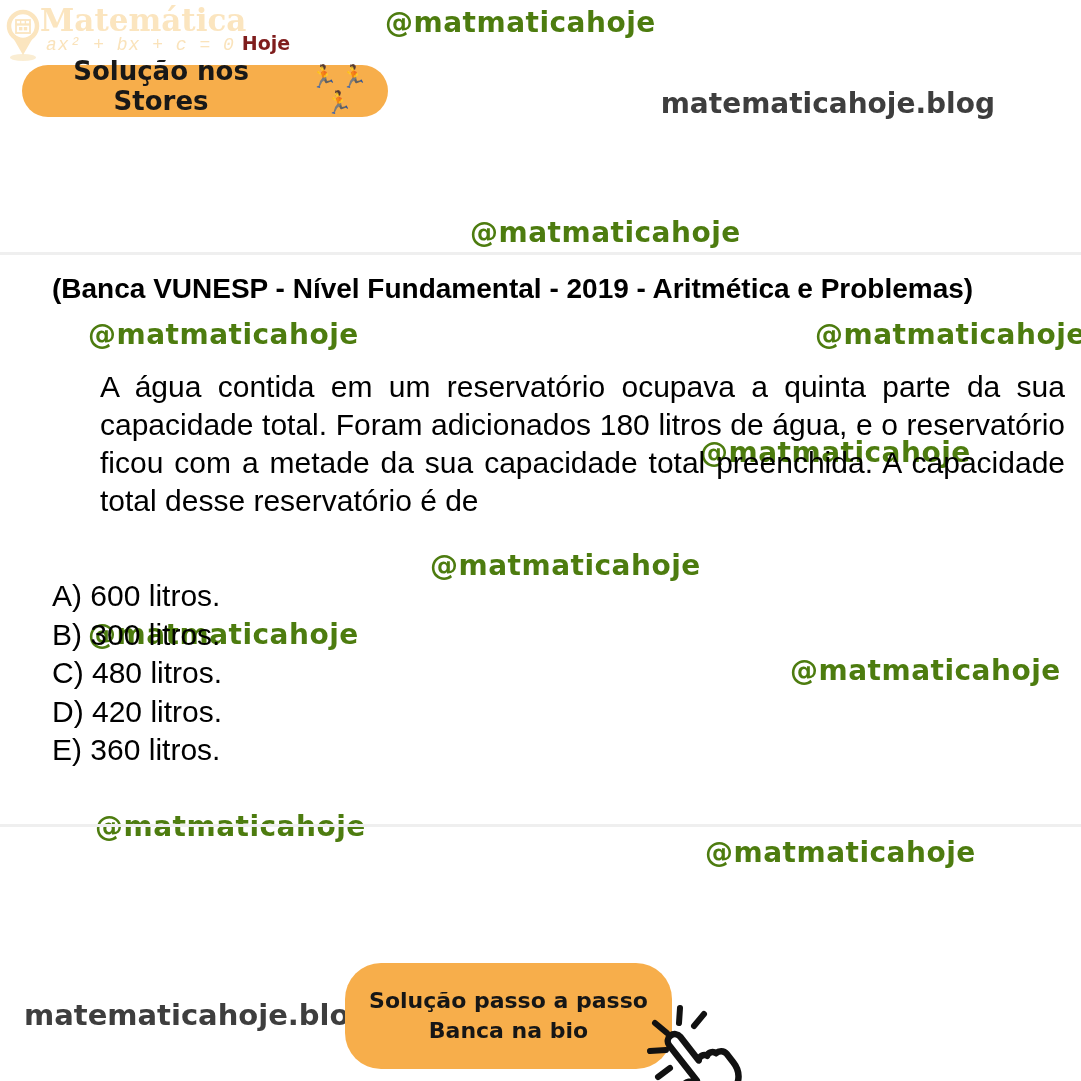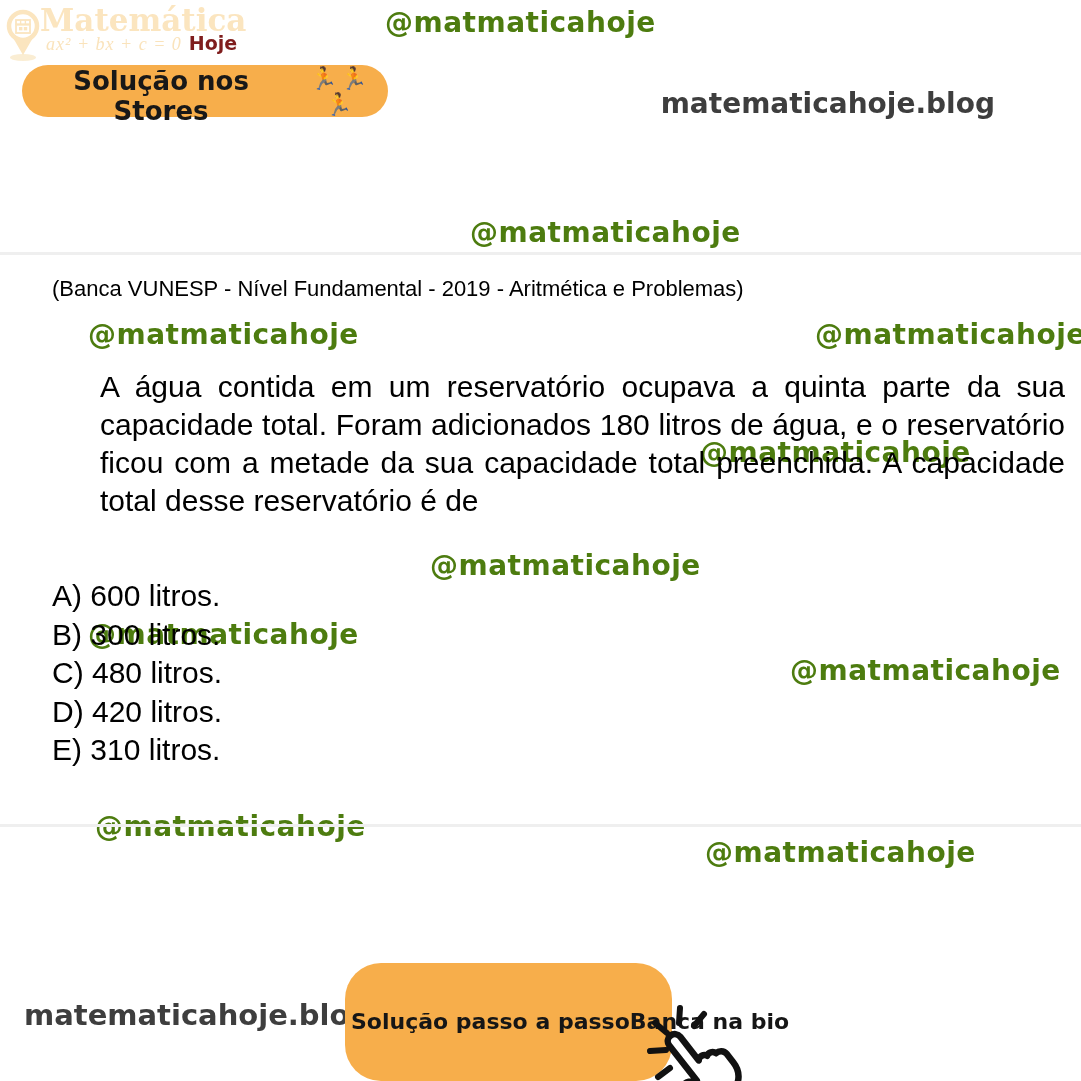--- a/index.html
+++ b/index.html
@@ -20,63 +20,63 @@
   
   .logo{position:absolute;left:4px;top:4px;z-index:1;display:flex;align-items:flex-start;}
   .logo-pin{display:block;margin-top:4px;}
   .logo-text{margin-left:-4px;}
   .logo-name{
     font-family:"DejaVu Serif",serif;font-weight:bold;font-size:31px;line-height:32px;
     color:#fbe5bf;letter-spacing:0px;
   }
   .logo-sub{display:flex;align-items:baseline;margin-top:-4px;margin-left:6px;}
   .logo-formula{
-    font-family:Liberation Serif, serif;font-style:italic;font-size:18px;color:#fae3bb;
+    font-family:Liberation Mono, monospace;font-style:italic;font-size:18px;color:#fae3bb;
     letter-spacing:1px;
   }
   .logo-hoje{
     font-family:"DejaVu Sans",sans-serif;font-weight:bold;font-size:19px;color:#7f1d1d;
     margin-left:7px;
   }
   .stores-pill{
     position:absolute;left:22px;top:65px;width:366px;height:52px;z-index:1;
     background:#f7ae4b;border-radius:26px;border:none;
-    display:flex;align-items:flex-start;justify-content:center;cursor:pointer;
+    display:flex;align-items:flex-end;justify-content:center;cursor:pointer;
   }
   .stores-label{
     font-family:"DejaVu Sans",sans-serif;font-weight:bold;font-size:26px;color:#181818;
   }
   .stores-emojis{font-size:22px;margin-left:4px;letter-spacing:2px;}
   .site-url-top{
     position:absolute;top:87px;right:86px;z-index:1;white-space:nowrap;
     font-family:"DejaVu Sans",sans-serif;font-weight:bold;font-size:28px;color:#3e3e3e;
   }
   
   .question{position:absolute;left:52px;top:0;width:965px;z-index:1;color:#000;}
   .q-source{
     position:absolute;left:0;top:270px;width:965px;
-    font-weight:normal;font-size:22px;line-height:38px;text-align:justify;
+    font-weight:bold;font-size:28px;line-height:38px;text-align:justify;
   }
   .q-statement{
     position:absolute;left:0;top:368px;width:965px;
     font-size:30px;line-height:38px;text-align:justify;margin-left:48px;
   }
   .q-options{
     position:absolute;left:0;top:577px;width:965px;
     font-size:30px;line-height:38.5px;
   }
   
   .site-url-bottom{
     position:absolute;left:24px;top:998px;z-index:1;white-space:nowrap;
     font-family:"DejaVu Sans",sans-serif;font-weight:bold;font-size:29px;color:#3e3e3e;
   }
   .cta-button{
-    position:absolute;left:345px;top:963px;width:327px;height:118px;z-index:1;
+    position:absolute;left:345px;top:963px;width:327px;height:106px;z-index:1;
     background:#f7ae4b;border-radius:36px;border:none;cursor:pointer;
-    display:flex;flex-direction:row;align-items:center;justify-content:flex-start;
+    display:flex;flex-direction:column;align-items:center;justify-content:center;
   }
   .cta-line{
     font-family:"DejaVu Sans",sans-serif;font-weight:bold;font-size:22px;line-height:30px;
     color:#161616;white-space:nowrap;
   }
   .click-icon{position:absolute;left:640px;top:1000px;z-index:2;}
 </style>
 </head>
 <body>
 
@@ -125,21 +125,21 @@
   <div class="site-url-top">matematicahoje.blog</div>
 
   <div class="question">
     <div class="q-source">(Banca VUNESP - Nível Fundamental - 2019 - Aritmética e Problemas)</div>
     <div class="q-statement">A água contida em um reservatório ocupava a quinta parte da sua capacidade total. Foram adicionados 180 litros de água, e o reservatório ficou com a metade da sua capacidade total preenchida. A capacidade total desse reservatório é de</div>
     <div class="q-options">
       <div class="q-option">A) 600 litros.</div>
       <div class="q-option">B) 300 litros.</div>
       <div class="q-option">C) 480 litros.</div>
       <div class="q-option">D) 420 litros.</div>
-      <div class="q-option">E) 310 litros.</div>
+      <div class="q-option">E) 360 litros.</div>
     </div>
   </div>
 
   <div class="site-url-bottom">matematicahoje.blog</div>
 
   <button class="cta-button">
     <span class="cta-line">Solução passo a passo</span>
     <span class="cta-line">Banca na bio</span>
   </button>
 

